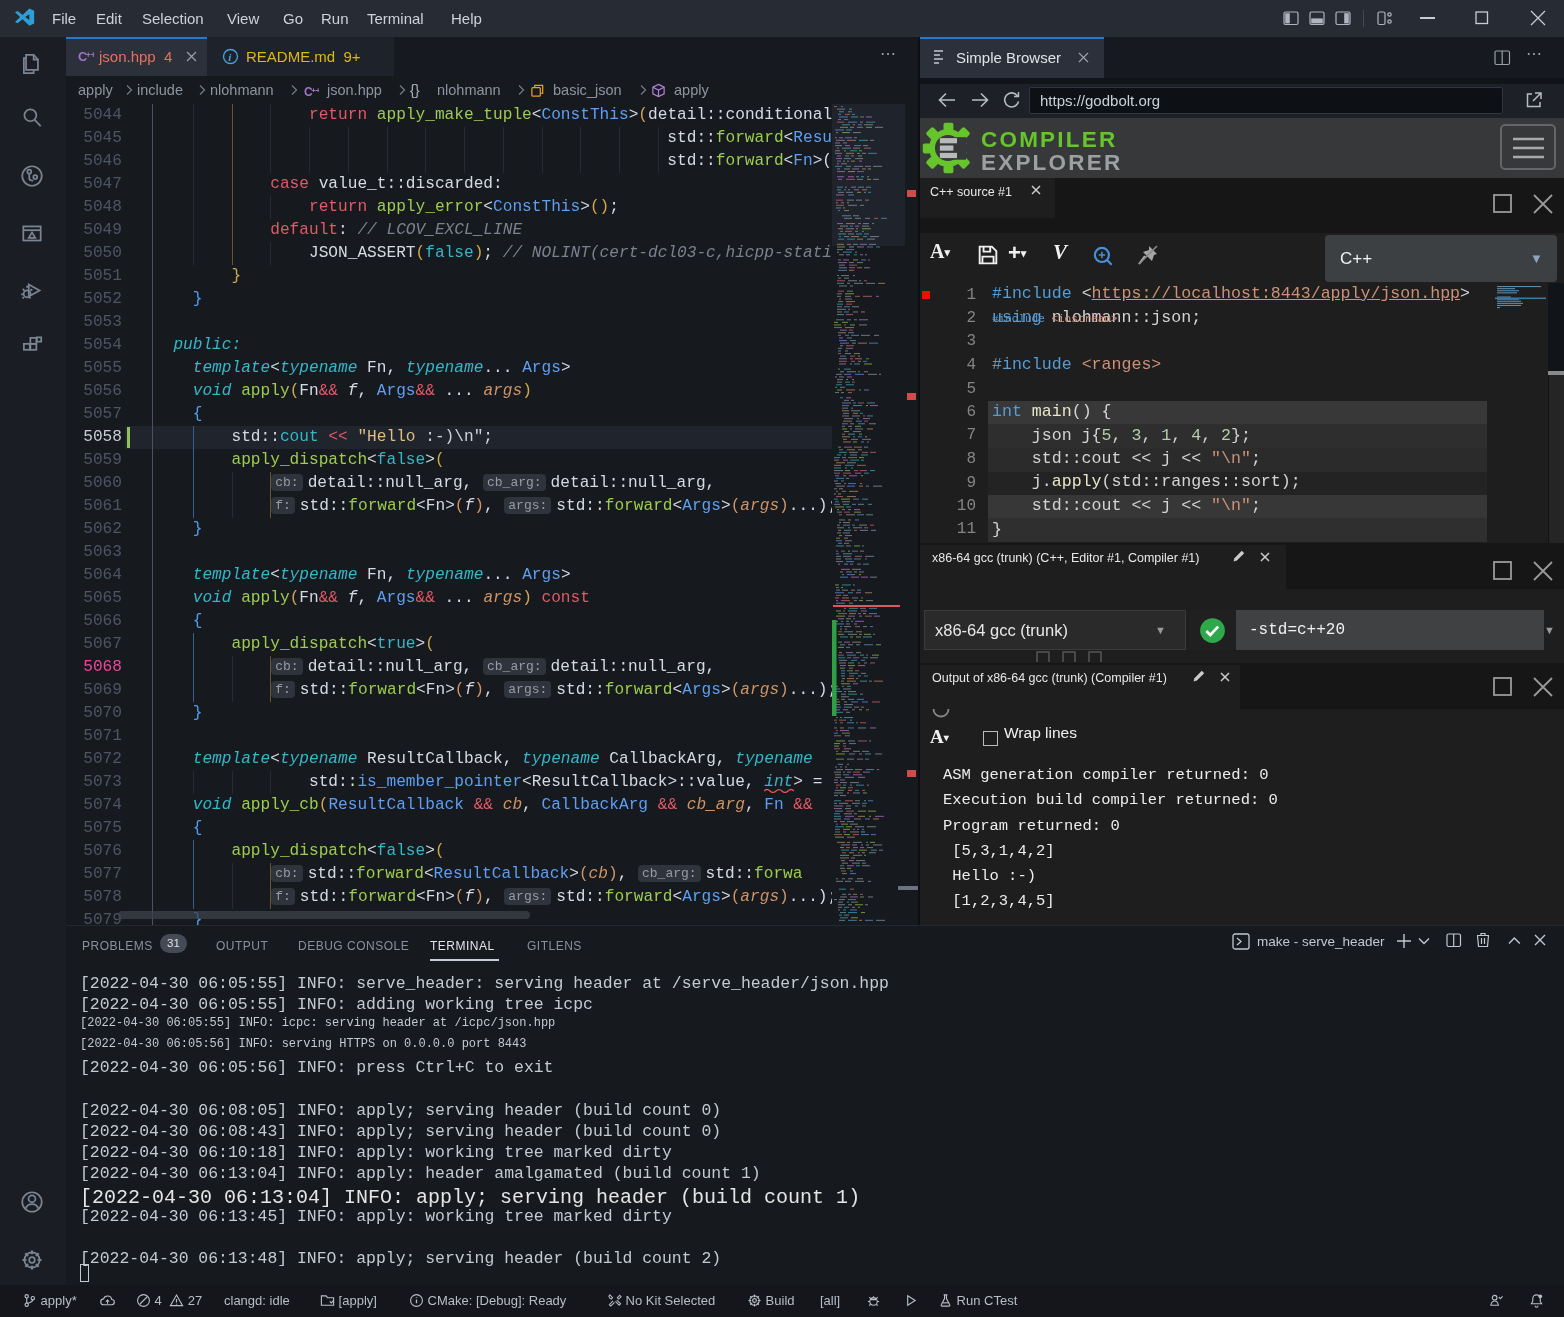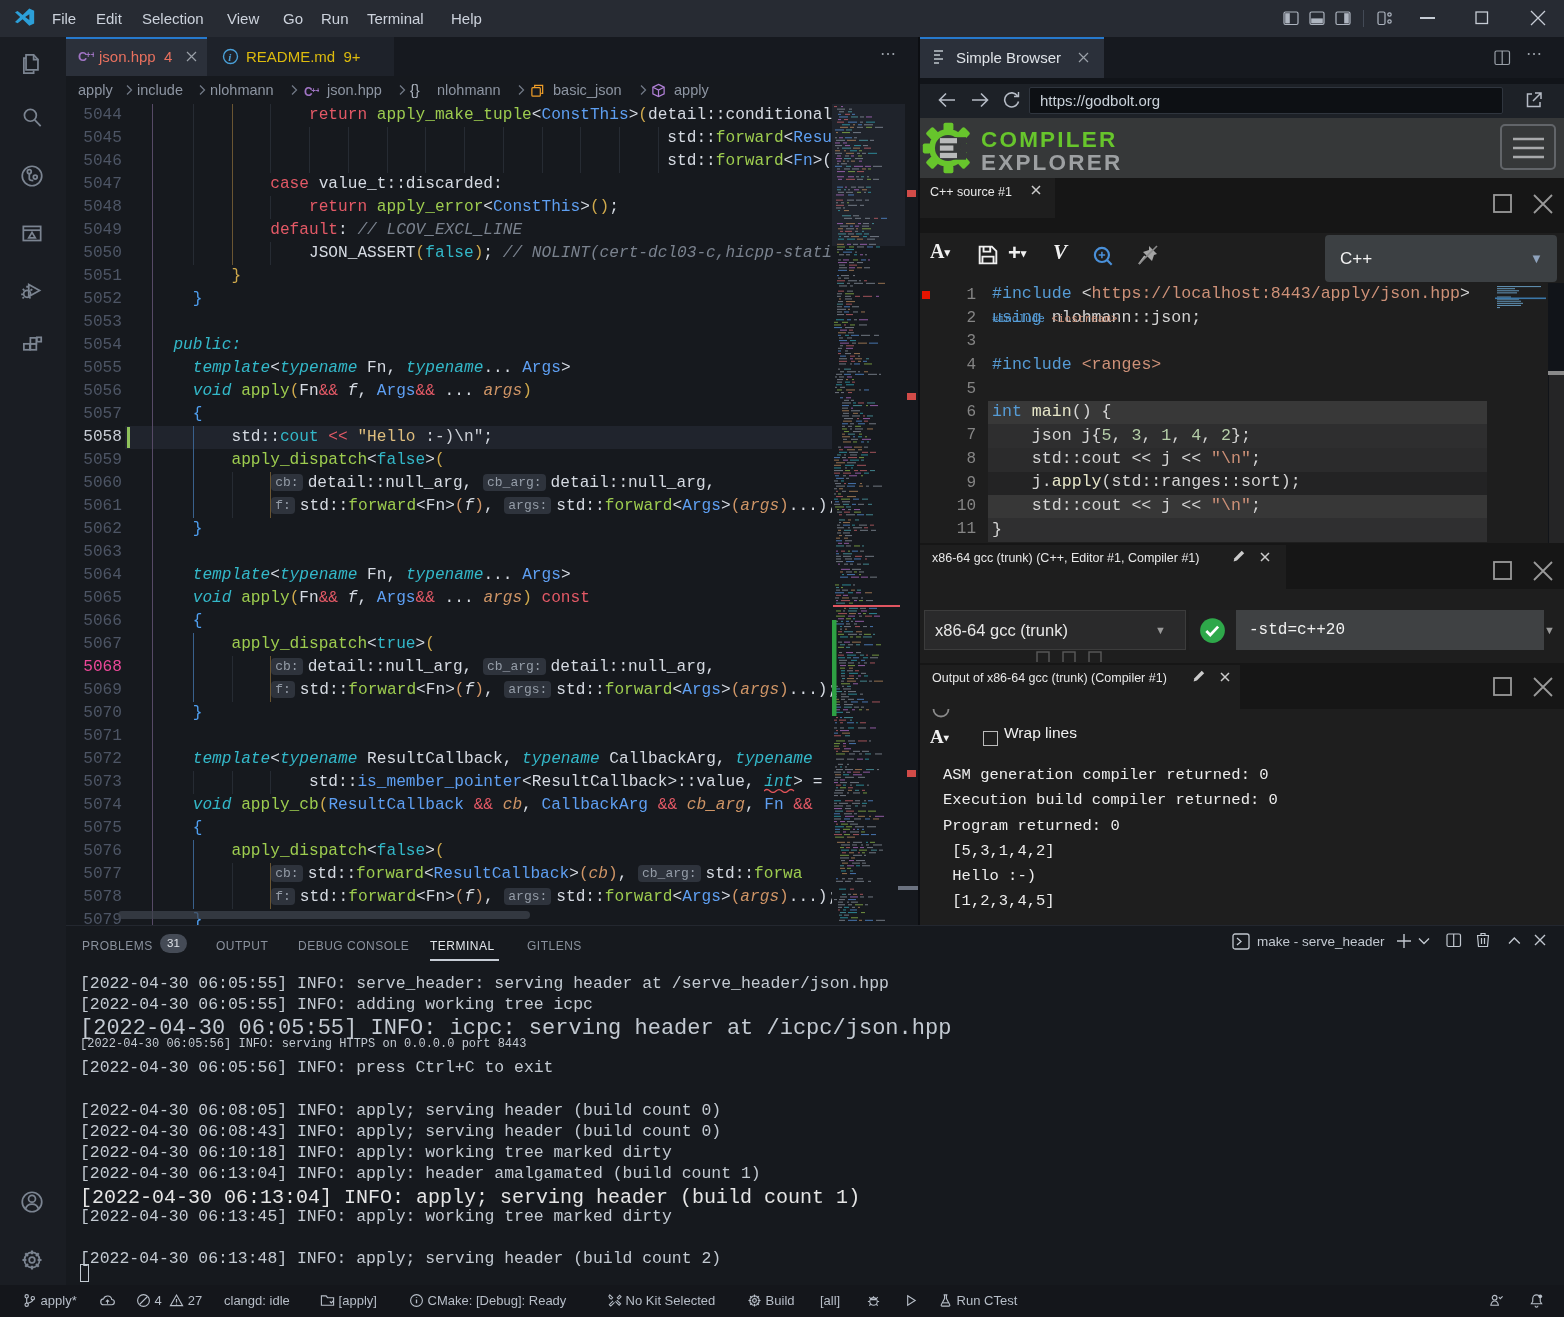--- a/index.html
+++ b/index.html
@@ -1325,21 +1325,21 @@
     <div class="abs" style="left:1530px;top:235px;height:47px;line-height:47px;color:#8fa3bd;font-size:13px">▼</div>
     <div class="abs" style="left:920px;top:283px;width:628px;height:260px;background:#1e1e1e"></div>
     <div class="abs" style="left:988px;top:401px;width:499px;height:23.5px;background:#383838"></div>
     <div class="abs" style="left:988px;top:424px;width:499px;height:23.5px;background:#2e2e2f"></div>
     <div class="abs" style="left:988px;top:448px;width:499px;height:23.5px;background:#2b2b2c"></div>
     <div class="abs" style="left:988px;top:472px;width:499px;height:23.5px;background:#232324"></div>
     <div class="abs" style="left:988px;top:495px;width:499px;height:23.5px;background:#373737"></div>
     <div class="abs" style="left:988px;top:518px;width:499px;height:23.5px;background:#2f2f30"></div>
     <div class="abs" style="left:922px;top:291px;width:8px;height:8px;background:#e51400"></div>
     <div class="celn" style="left:946px;top:286px">1</div>
-    <div class="mono abs" style="left:992px;top:284px;font-size:16.6px"><span class="cek">#include</span> <span class="cew">&lt;</span><span class="ceo" style="">https://localhost:8443/apply/json.hpp</span><span class="cew">&gt;</span></div>
+    <div class="mono abs" style="left:992px;top:284px;font-size:16.6px"><span class="cek">#include</span> <span class="cew">&lt;</span><span class="ceo" style="text-decoration:underline">https://localhost:8443/apply/json.hpp</span><span class="cew">&gt;</span></div>
     <div class="celn" style="left:946px;top:309px">2</div>
     <div class="mono abs" style="left:992px;top:308px;font-size:16.6px"><span class="cek">using</span><span class="cew"> nlohmann::json;</span></div>
     <div class="celn" style="left:946px;top:332px">3</div>
     <div class="mono abs" style="left:992px;top:313px;font-size:11px"><span class="cek">#include</span> <span class="ceo">&lt;iostream&gt;</span></div>
     <div class="celn" style="left:946px;top:356px">4</div>
     <div class="mono abs" style="left:992px;top:355px;font-size:16.6px"><span class="cek">#include</span> <span class="ceo">&lt;ranges&gt;</span></div>
     <div class="celn" style="left:946px;top:380px">5</div>
     <div class="celn" style="left:946px;top:403px">6</div>
     <div class="mono abs" style="left:992px;top:402px;font-size:16.6px"><span class="cek">int</span><span class="cew"> </span><span class="cey">main</span><span class="cew">() {</span></div>
     <div class="celn" style="left:946px;top:426px">7</div>
@@ -1454,21 +1454,21 @@
       <path d="M1 3.5h12M5 3.5v-2h4v2m-7.5 0 1 11h9l1-11M5.5 6v6m3-6v6"></path>
     </svg>
     <svg class="abs" style="left:1508px;top:936px" width="13" height="9" fill="none" stroke="#c2c8d0" stroke-width="1.4">
       <path d="m1 7.5 5.3-5.5L11.8 7.5"></path>
     </svg>
     <svg class="abs" style="left:1534px;top:934px" width="12" height="12" stroke="#c2c8d0" stroke-width="1.4">
       <path d="M1 1l10 10M11 1 1 11"></path>
     </svg>
     <div class="abs mono" style="left:80px;top:973.5px;color:#c3cad2;font-size:16.45px">[2022-04-30 06:05:55] INFO: serve_header: serving header at /serve_header/json.hpp</div>
     <div class="abs mono" style="left:80px;top:994.7px;color:#c3cad2;font-size:16.45px">[2022-04-30 06:05:55] INFO: adding working tree icpc</div>
-    <div class="abs mono" style="left:80px;top:1015.9px;color:#c3cad2;font-size:22px">[2022-04-30 06:05:55] INFO: icpc: serving header at /icpc/json.hpp</div>
+    <div class="abs mono" style="left:80px;top:1015.9px;color:#c3cad2;font-size:12px">[2022-04-30 06:05:55] INFO: icpc: serving header at /icpc/json.hpp</div>
     <div class="abs mono" style="left:80px;top:1037.1px;color:#c3cad2;font-size:12px">[2022-04-30 06:05:56] INFO: serving HTTPS on 0.0.0.0 port 8443</div>
     <div class="abs mono" style="left:80px;top:1058.3px;color:#c3cad2;font-size:16.45px">[2022-04-30 06:05:56] INFO: press Ctrl+C to exit</div>
     <div class="abs mono" style="left:80px;top:1100.7px;color:#c3cad2;font-size:16.45px">[2022-04-30 06:08:05] INFO: apply; serving header (build count 0)</div>
     <div class="abs mono" style="left:80px;top:1121.9px;color:#c3cad2;font-size:16.45px">[2022-04-30 06:08:43] INFO: apply; serving header (build count 0)</div>
     <div class="abs mono" style="left:80px;top:1143.1px;color:#c3cad2;font-size:16.45px">[2022-04-30 06:10:18] INFO: apply: working tree marked dirty</div>
     <div class="abs mono" style="left:80px;top:1164.3px;color:#c3cad2;font-size:16.45px">[2022-04-30 06:13:04] INFO: apply: header amalgamated (build count 1)</div>
     <div class="abs mono" style="left:80px;top:1185.5px;color:#e5e5e5;font-size:20px">[2022-04-30 06:13:04] INFO: apply; serving header (build count 1)</div>
     <div class="abs mono" style="left:80px;top:1206.7px;color:#c3cad2;font-size:16.45px">[2022-04-30 06:13:45] INFO: apply: working tree marked dirty</div>
     <div class="abs mono" style="left:80px;top:1249.1px;color:#c3cad2;font-size:16.45px">[2022-04-30 06:13:48] INFO: apply; serving header (build count 2)</div>
     <div class="abs" style="left:80px;top:1264px;width:9px;height:18px;border:1px solid #c3cad2"></div>

